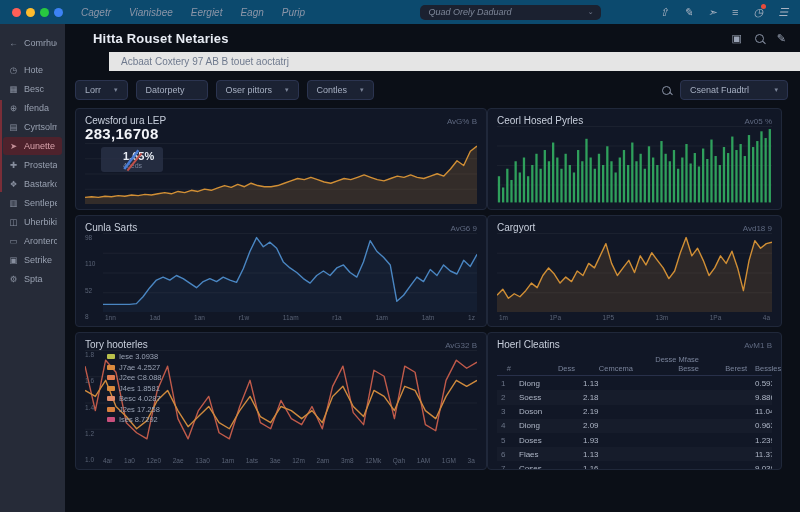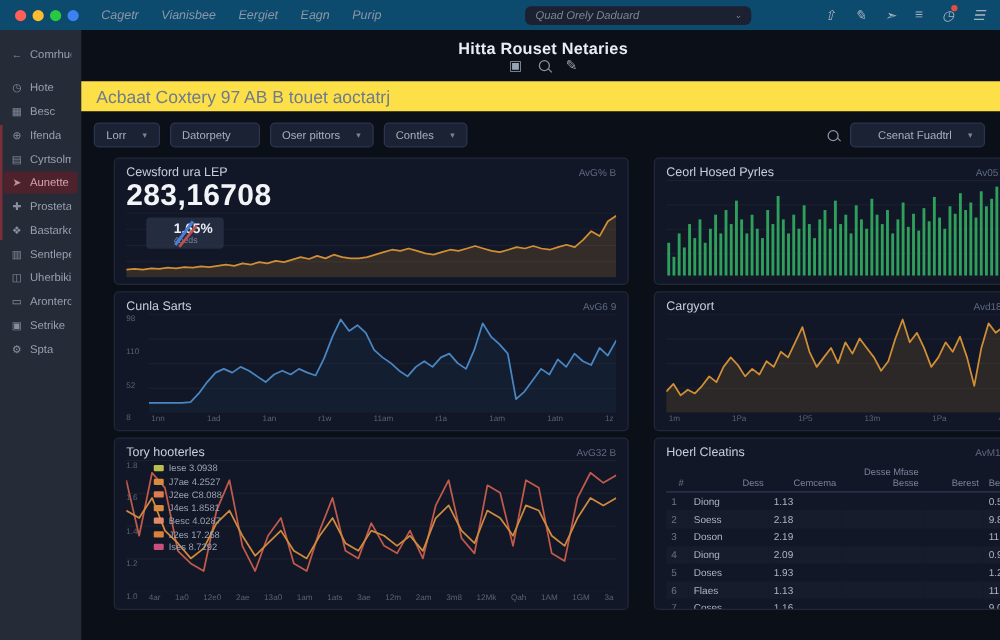--- a/index.html
+++ b/index.html
@@ -24,43 +24,43 @@
   .window{display:flex;height:488px;}
   .sidebar{width:65px;background:#262b38;box-sizing:border-box;padding:10px 0 0;display:flex;flex-direction:column;gap:1px;flex-shrink:0;}
   .side-item{display:flex;align-items:center;gap:5px;padding:4px 5px;margin:0 3px;border-radius:3px;font-size:9px;color:#98a0b0;cursor:default;}
   .side-item.active{background:#4e222c;color:#d9a3ab;}
   .side-item:nth-of-type(1){margin-bottom:8px;}
   .side-icon{width:11px;text-align:center;font-size:8.5px;opacity:.85;flex-shrink:0;}
   .side-label{white-space:nowrap;overflow:hidden;}
   .edge-strip{position:absolute;left:0;top:100px;width:2px;height:92px;background:#7a2e38;}
   
   .main{flex:1;display:flex;flex-direction:column;min-width:0;}
-  .header-row{display:flex;align-items:center;justify-content:space-between;padding:7px 14px 0 18px;flex-direction:column;}
+  .header-row{display:flex;align-items:center;justify-content:space-between;padding:7px 14px 0 28px;}
   .title{font-size:13px;font-weight:bold;color:#e8ecf4;margin:0;letter-spacing:.2px;}
   .header-icons{display:flex;gap:13px;align-items:center;color:#9aa3b5;font-size:11px;}
-  .subbar{background:#fde047;margin-top:6px;font-size:14px;color:#6f7a8e;padding:4px 12px;}
+  .subbar{background:#e5e5e5;margin-top:6px;font-size:10px;color:#6f7a8e;padding:4px 12px;margin-left:44px;}
   
   .mag{width:7px;height:7px;border:1.2px solid #8a93a6;border-radius:50%;position:relative;display:inline-block;}
   .mag::after{content:"";position:absolute;width:4px;height:1.2px;background:#8a93a6;transform:rotate(45deg);right:-3px;bottom:-1px;}
   
   .toolbar{display:flex;align-items:center;padding:9px 10px 3px;gap:8px;}
   .filters{display:flex;gap:8px;}
   .filter-btn,.select{background:#1b2233;border:1px solid #2b3450;color:#a7b0c2;font-size:9px;padding:4px 9px;border-radius:4px;
     display:flex;gap:13px;align-items:center;font-family:inherit;cursor:default;}
   .toolbar-right{margin-left:auto;display:flex;align-items:center;gap:9px;padding-right:2px;}
-  .select{min-width:108px;justify-content:flex-end;}
+  .select{min-width:108px;justify-content:space-between;}
   .arr{font-size:7px;color:#7b8498;}
   
-  .grid{display:grid;grid-template-columns:412px 295px;grid-template-rows:102px 112px 138px;gap:5px 20px;padding:5px 10px 0;margin-left:16px;}
+  .grid{display:grid;grid-template-columns:412px 295px;grid-template-rows:102px 112px 138px;gap:5px 0;padding:5px 10px 0;}
   .panel{background:#111726;border:1px solid #20283a;border-radius:4px;padding:6px 9px 5px;box-sizing:border-box;
     display:flex;flex-direction:column;position:relative;overflow:hidden;}
   .p-head{display:flex;justify-content:space-between;align-items:baseline;flex-shrink:0;}
   .p-title{font-size:10px;color:#c8cfdc;}
   .p-corner{font-size:8px;color:#5f6980;}
-  .big-value{font-size:24px;font-weight:bold;color:#f2f4f8;letter-spacing:.3px;line-height:1.1;flex-shrink:0;}
+  .big-value{font-size:15px;font-weight:bold;color:#f2f4f8;letter-spacing:.3px;line-height:1.1;flex-shrink:0;}
   .chart{flex:1;position:relative;min-height:0;
     background-image:linear-gradient(rgba(255,255,255,0.045) 1px,transparent 1px);background-size:100% 25%;}
   .chart svg{position:absolute;inset:0;width:100%;height:100%;display:block;}
   .badge{position:absolute;left:16px;top:4px;background:rgba(42,50,72,0.78);border-radius:3px;padding:3px 9px 3px 22px;z-index:3;}
   .badge-spark{position:absolute;left:5px;top:5px;}
   .badge-val{font-size:11px;font-weight:bold;color:#e8ecf3;line-height:1.1;}
   .badge-sub{font-size:7px;color:#79839a;}
   .yticks{position:absolute;left:0;top:0;bottom:0;width:16px;display:flex;flex-direction:column;justify-content:space-between;
     font-size:6.5px;color:#596275;z-index:2;padding:1px 0;}
   .with-yaxis{margin-left:18px;}

